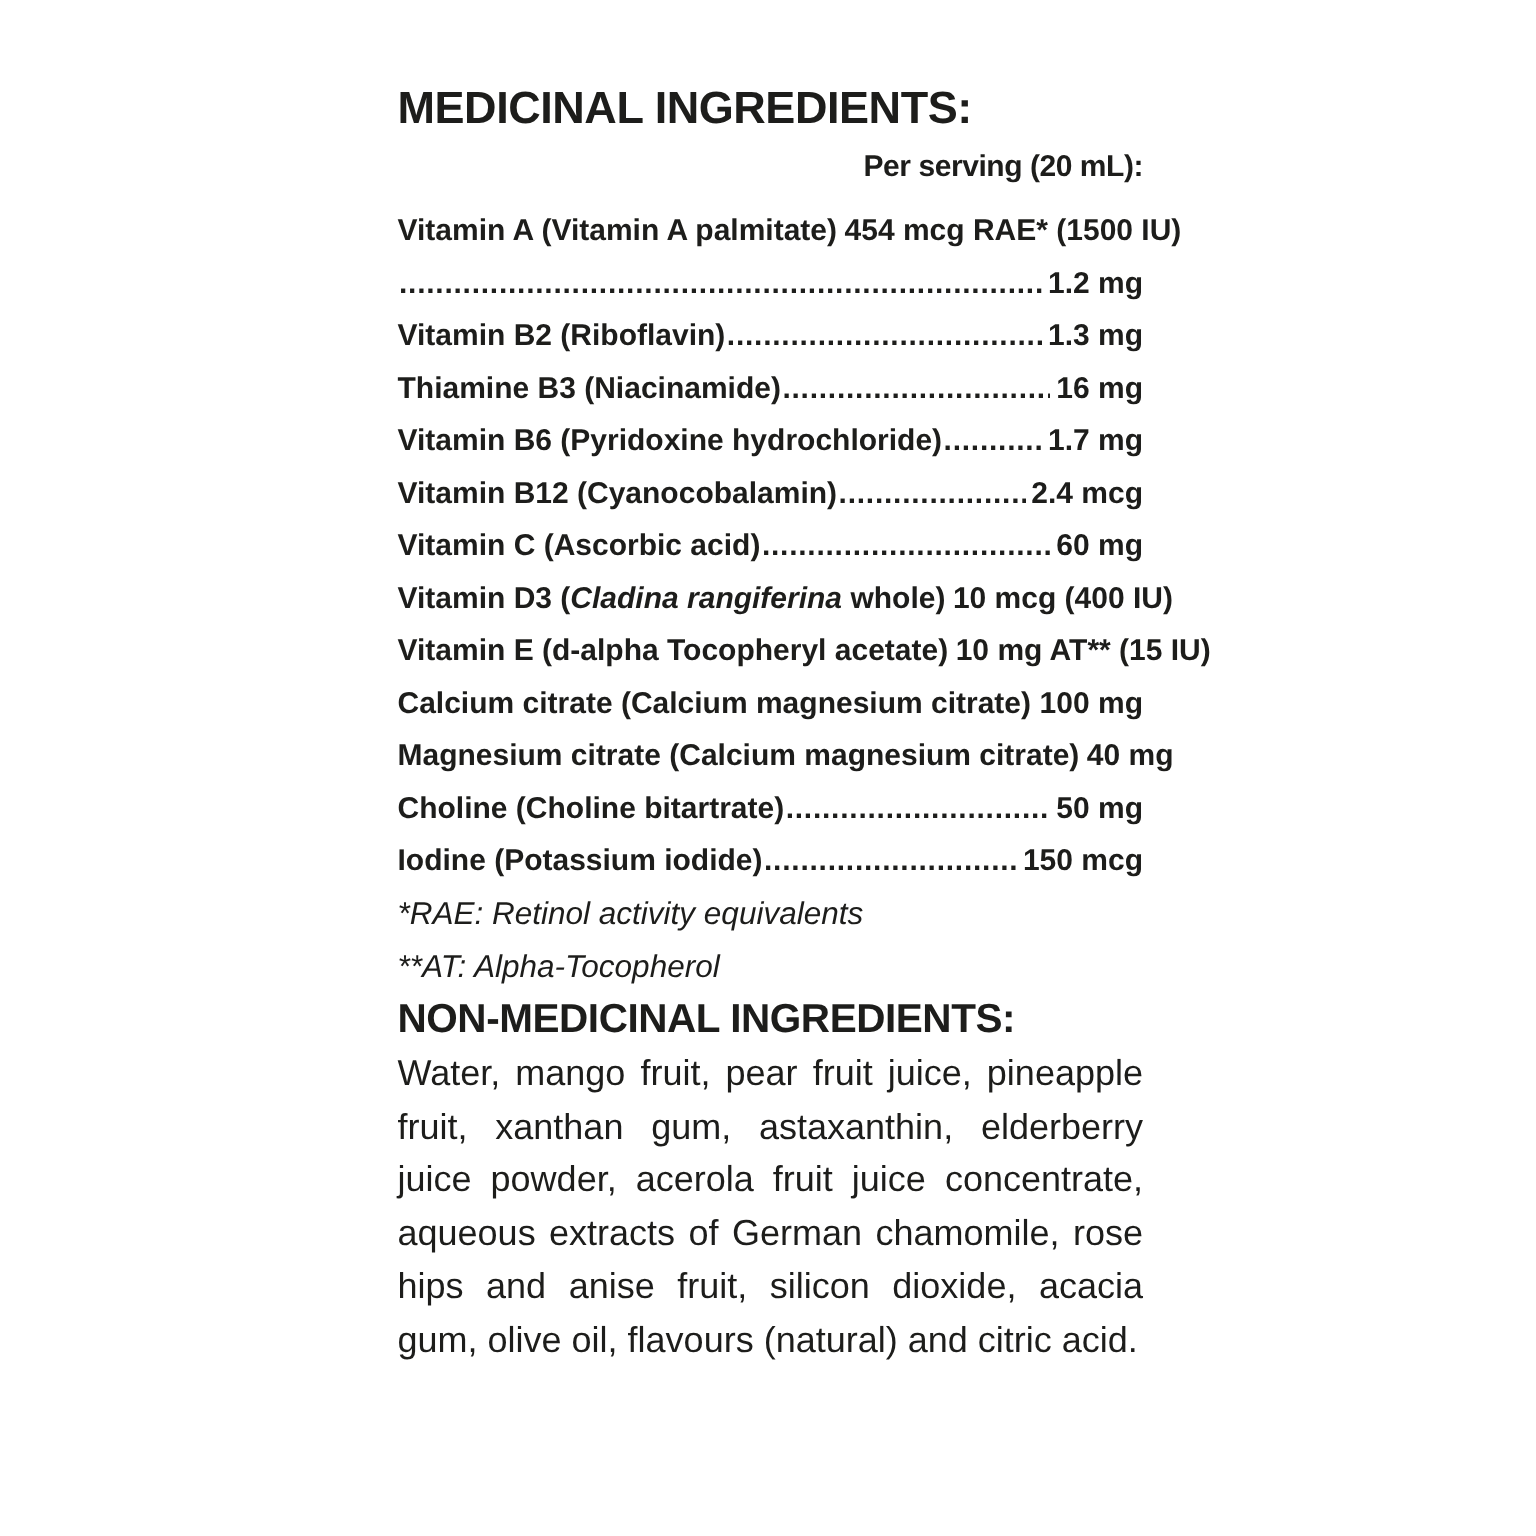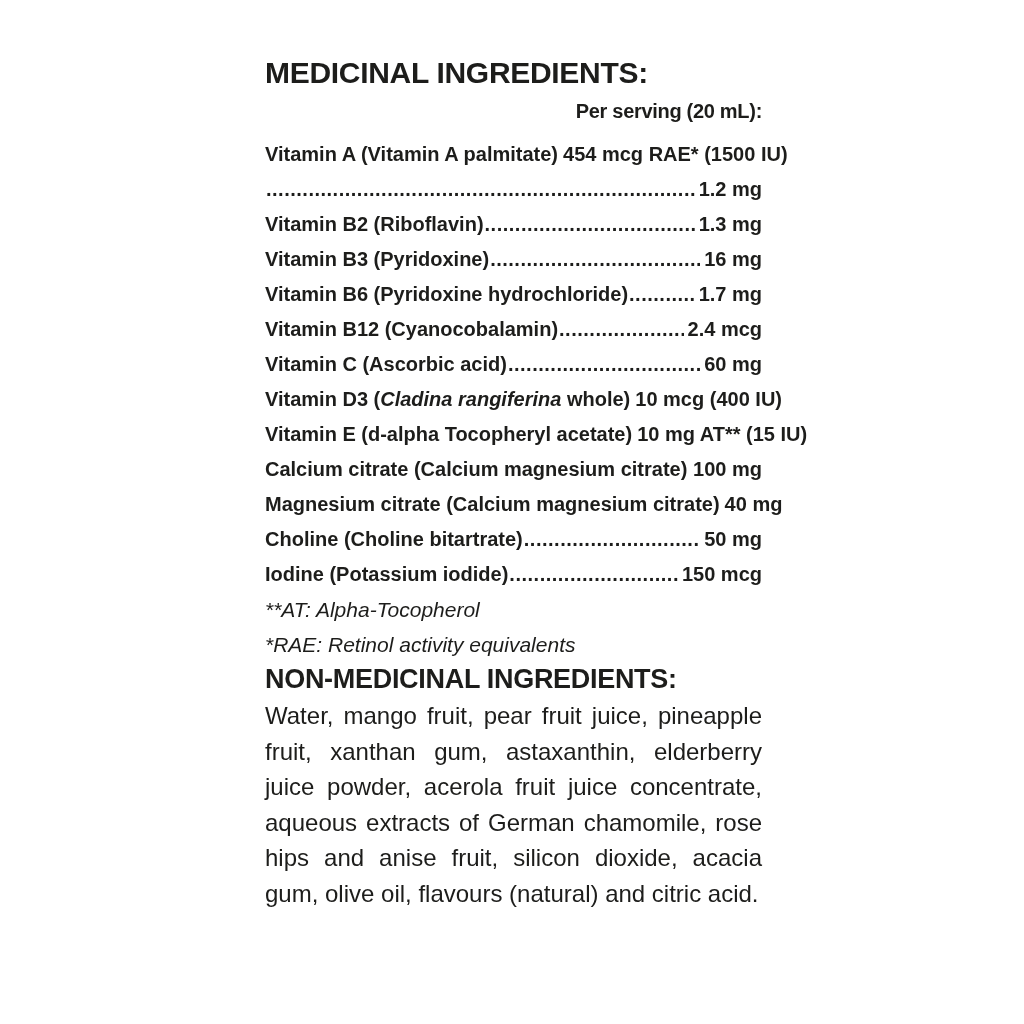--- a/index.html
+++ b/index.html
@@ -99,21 +99,21 @@
         <div class="row">
           <span class="dots">........................................................................................................................</span>
           <span class="val">1.2 mg</span>
         </div>
         <div class="row">
           <span class="name">Vitamin B2 (Riboflavin)</span>
           <span class="dots">........................................................................................................................</span>
           <span class="val">1.3 mg</span>
         </div>
         <div class="row">
-          <span class="name">Vitamin B3 (Pyridoxine)</span>
+          <span class="name">Thiamine B3 (Niacinamide)</span>
           <span class="dots">........................................................................................................................</span>
           <span class="val">16 mg</span>
         </div>
         <div class="row">
           <span class="name">Vitamin B6 (Pyridoxine hydrochloride)</span>
           <span class="dots">........................................................................................................................</span>
           <span class="val">1.7 mg</span>
         </div>
         <div class="row">
           <span class="name">Vitamin B12 (Cyanocobalamin)</span>
@@ -151,22 +151,22 @@
           <span class="val">50 mg</span>
         </div>
         <div class="row">
           <span class="name">Iodine (Potassium iodide)</span>
           <span class="dots">........................................................................................................................</span>
           <span class="val">150 mcg</span>
         </div>
       </div>
 
     <div class="footnotes">
+        <div class="footnote">*RAE: Retinol activity equivalents</div>
         <div class="footnote">**AT: Alpha-Tocopherol</div>
-        <div class="footnote">*RAE: Retinol activity equivalents</div>
       </div>
   </section>
 
   <section class="nonmed">
     <h1 class="nonmed-title">NON-MEDICINAL INGREDIENTS:</h1>
     <p class="nonmed-body">Water, mango fruit, pear fruit juice, pineapple fruit, xanthan gum, astaxanthin, elderberry juice powder, acerola fruit juice concentrate, aqueous extracts of German chamomile, rose hips and anise fruit, silicon dioxide, acacia gum, olive oil, flavours (natural) and citric acid.</p>
   </section>
 
 </div>
 

